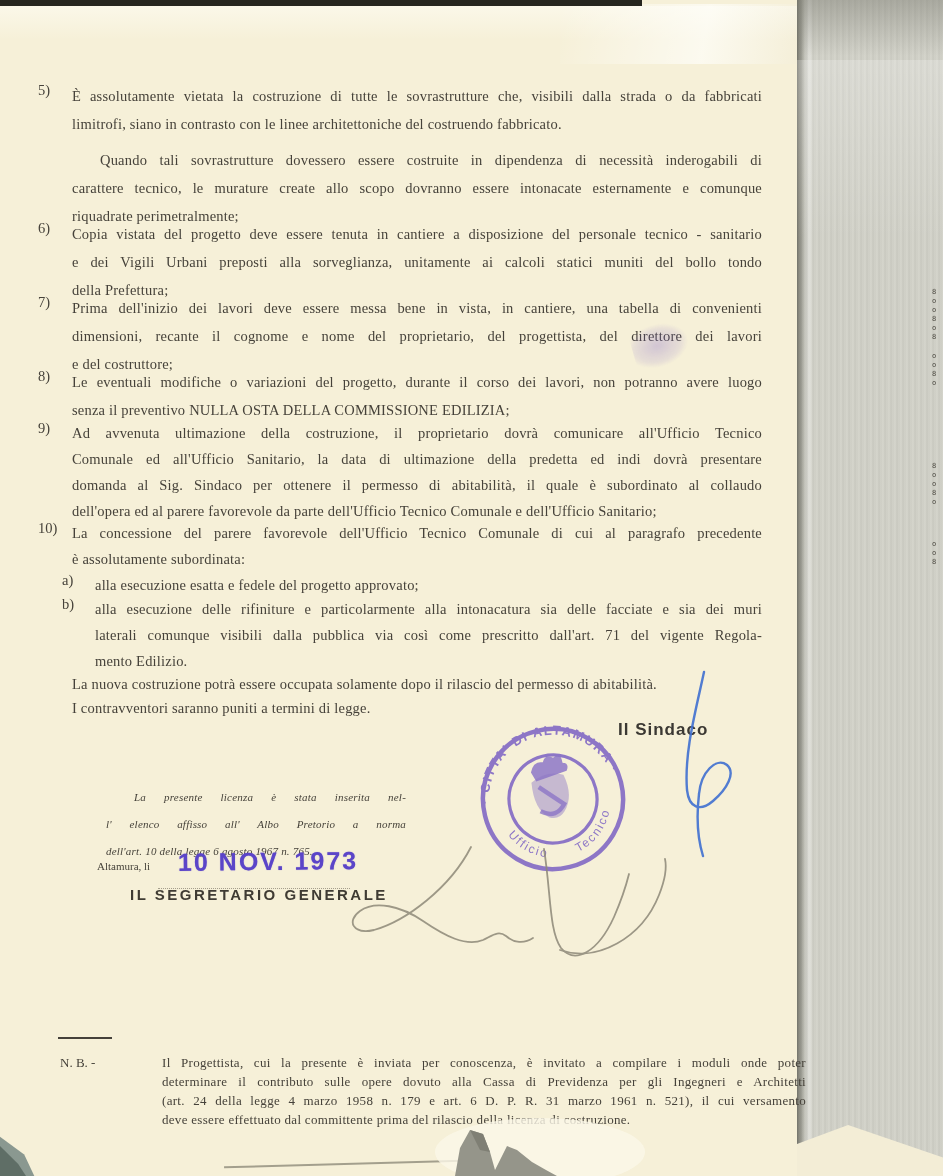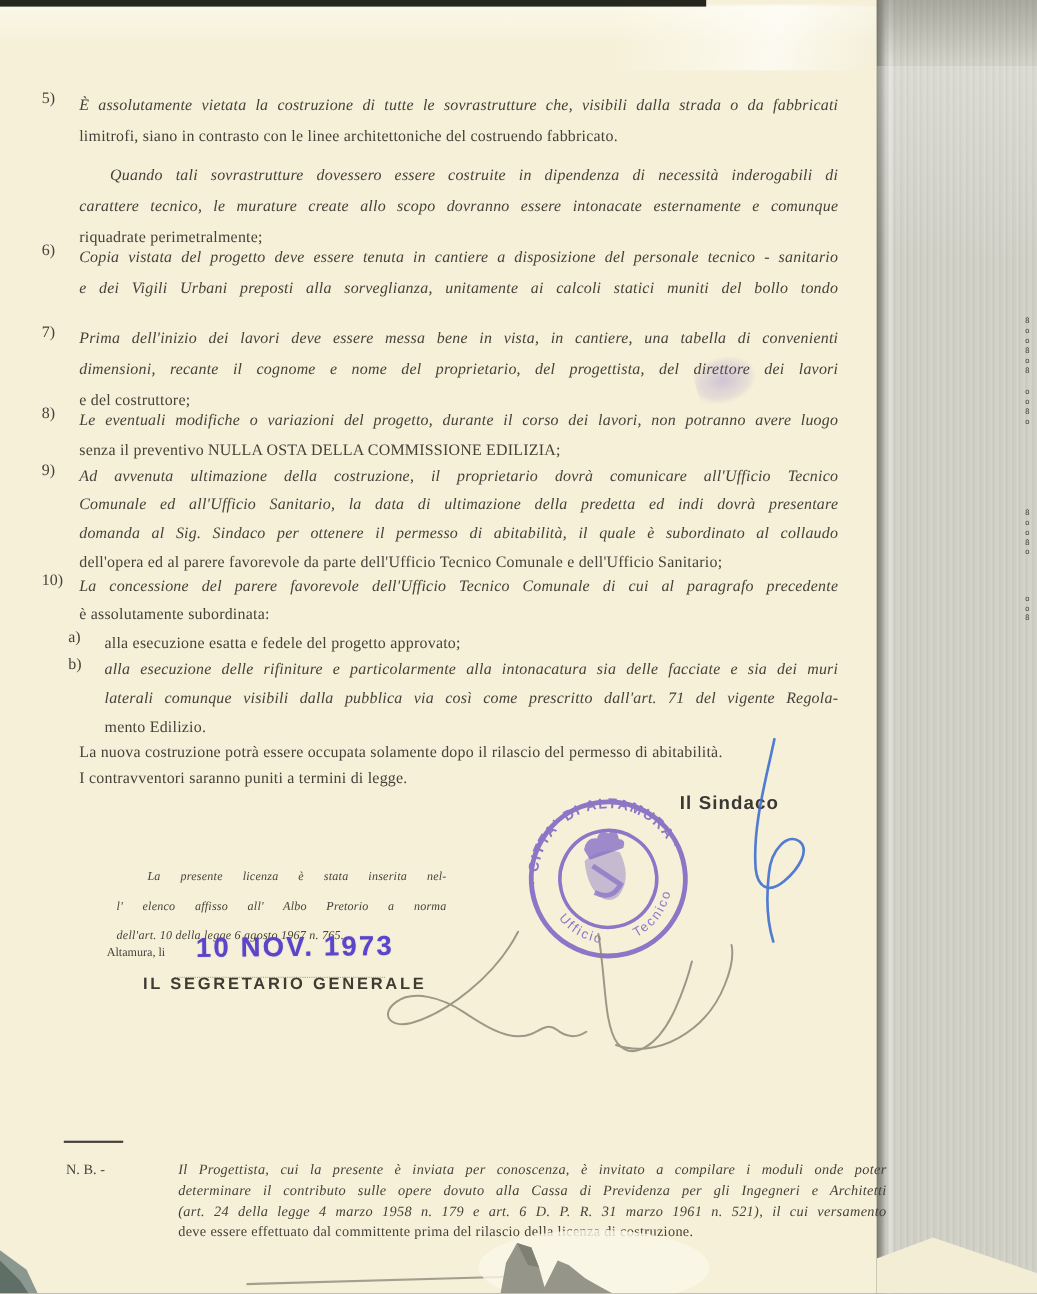--- a/index.html
+++ b/index.html
@@ -28,21 +28,21 @@
   .clause{display:flex;left:38px;width:724px;}
   .clause .num{flex:none;width:34px;font-size:14.5px;}
   .clause .txt{flex:1;}
   .sub{display:flex;left:62px;width:700px;}
   .sub .num{flex:none;width:33px;font-size:14.5px;}
   .sub .txt{width:667px;}
   .plain{left:72px;width:690px;}
   .ln{font-size:14.5px;letter-spacing:.2px;line-height:28px;}
   .lh26 .ln{line-height:26px;}
   .lh24 .ln{line-height:24px;}
-  .ln.j{text-align:justify;text-align-last:justify;font-style:italic;}
+  .ln.j{text-align:justify;text-align-last:justify;}
   .ln.l{white-space:nowrap;}
   .ln.ind{text-indent:28px;}
   
   .sig-layer{position:absolute;left:0;top:0;width:943px;height:1176px;pointer-events:none;}
   .sindaco{position:absolute;left:618px;top:720px;font-family:"Liberation Sans",sans-serif;
         font-weight:bold;font-size:17px;letter-spacing:1px;color:#3b3833;}
   .reg-note{left:74px;top:784px;width:332px;font-style:italic;}
   .reg-note .ln{font-size:11px;line-height:27px;letter-spacing:.2px;margin-left:32px;}
   .dateline{position:absolute;left:97px;top:860px;font-size:11px;}
   .date-stamp{position:absolute;left:178px;top:847px;font-family:"Liberation Sans",sans-serif;
@@ -103,20 +103,21 @@
       <div class="ln j">carattere tecnico, le murature create allo scopo dovranno essere intonacate esternamente e comunque</div>
       <div class="ln l">riquadrate perimetralmente;</div>
     </div>
   </div>
 
   <div class="block clause" style="top:220px">
     <span class="num">6)</span>
     <div class="txt">
       <div class="ln j">Copia vistata del progetto deve essere tenuta in cantiere a disposizione del personale tecnico - sanitario</div>
       <div class="ln j">e dei Vigili Urbani preposti alla sorveglianza, unitamente ai calcoli statici muniti del bollo tondo</div>
+      <div class="ln l">della Prefettura;</div>
     </div>
   </div>
 
   <div class="block clause" style="top:294px">
     <span class="num">7)</span>
     <div class="txt">
       <div class="ln j">Prima dell'inizio dei lavori deve essere messa bene in vista, in cantiere, una tabella di convenienti</div>
       <div class="ln j">dimensioni, recante il cognome e nome del proprietario, del progettista, del direttore dei lavori</div>
       <div class="ln l">e del costruttore;</div>
     </div>

